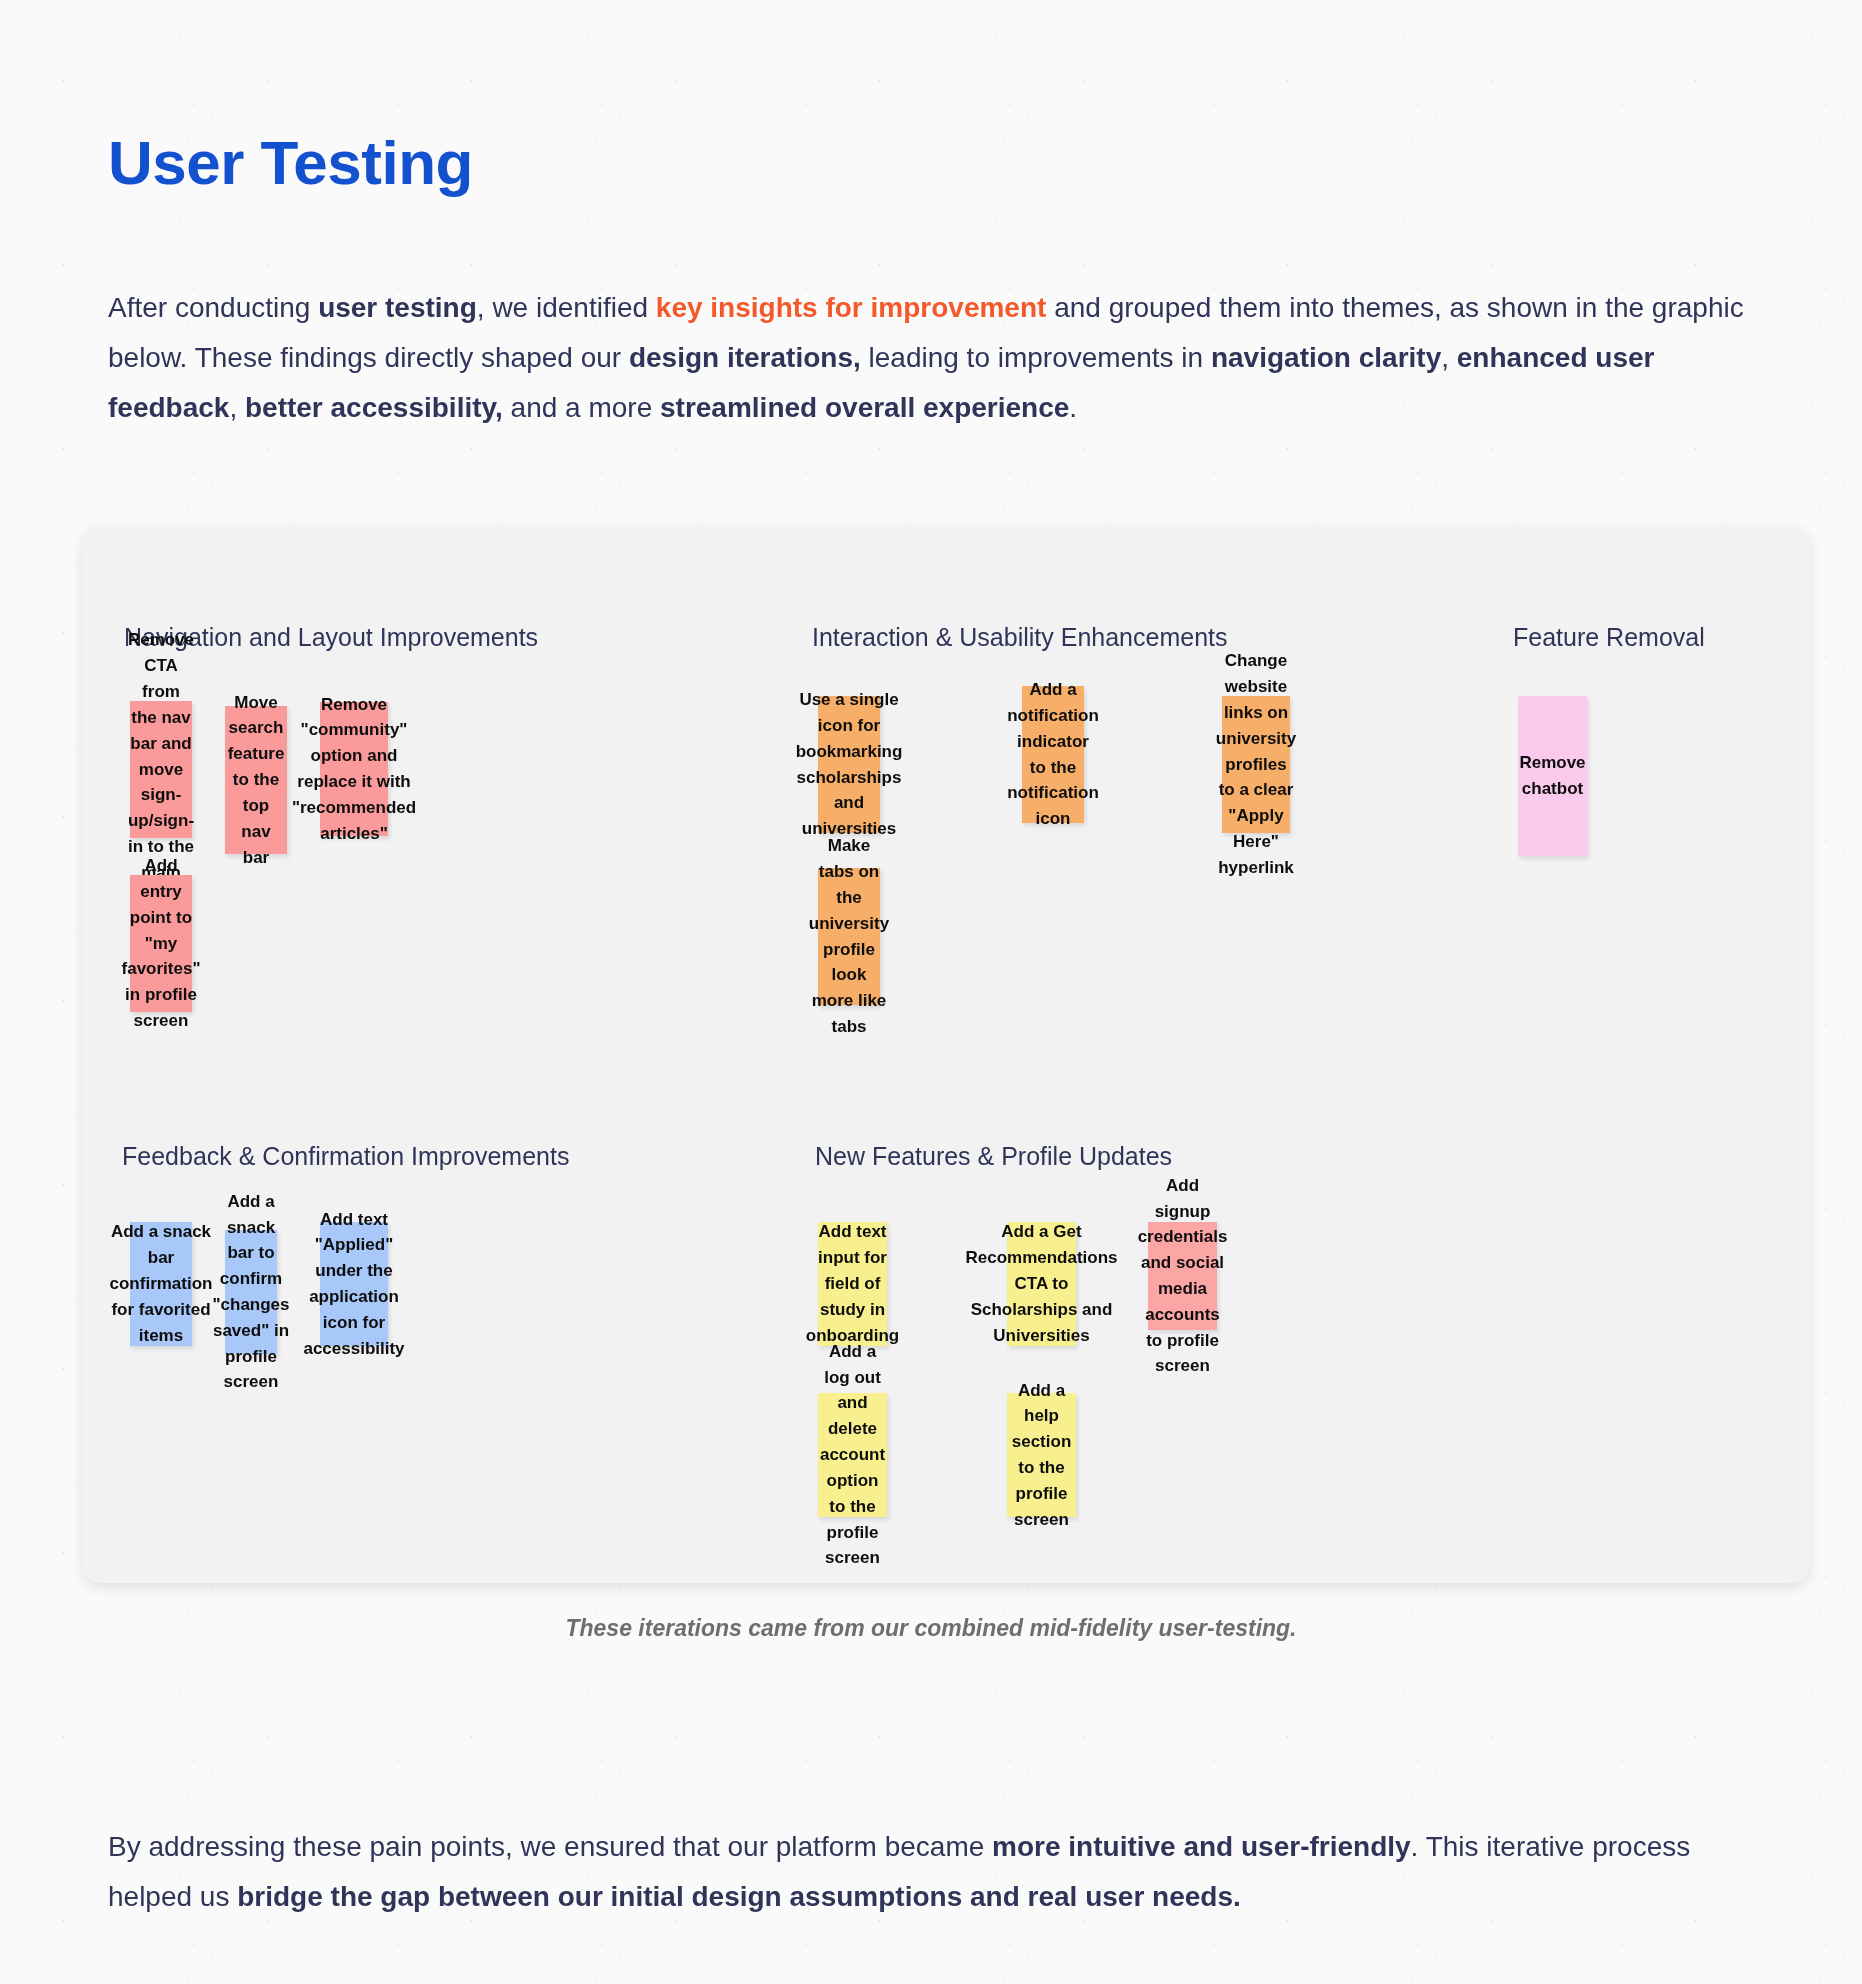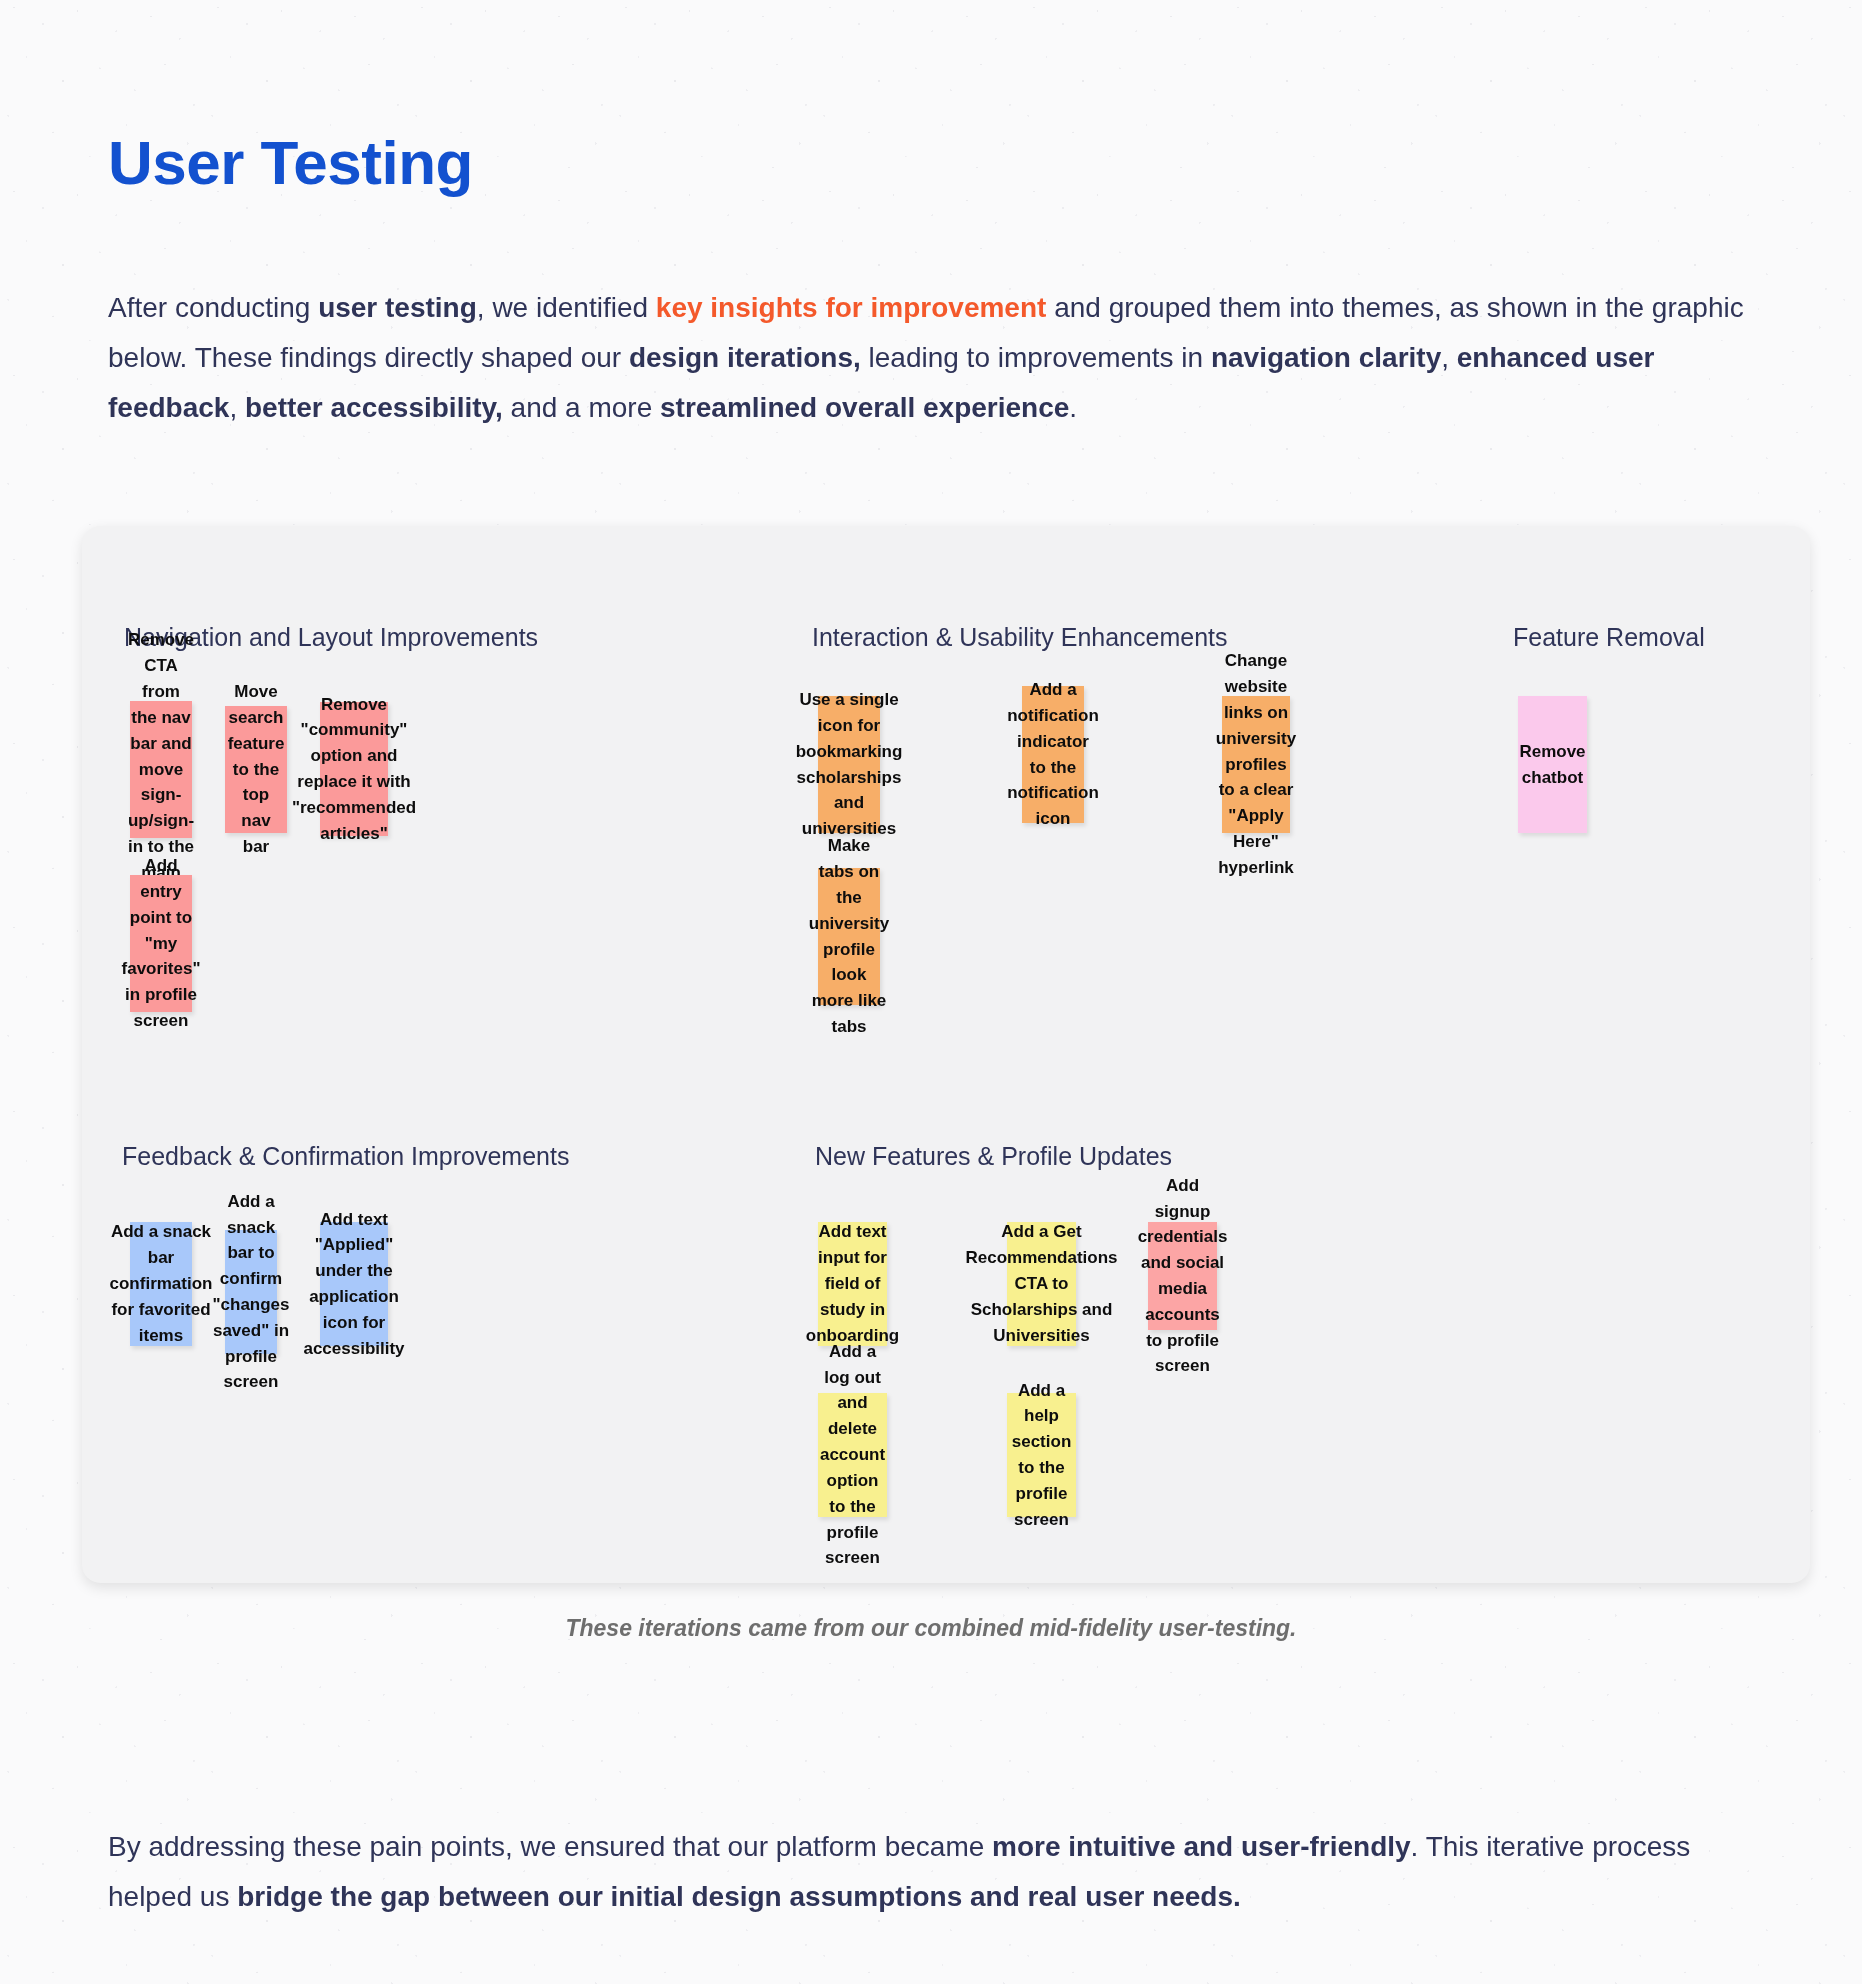--- a/index.html
+++ b/index.html
@@ -89,21 +89,21 @@
 <h1 class="page-title">User Testing</h1>
 
 <p class="intro-para"><span>After conducting </span><b>user testing</b><span>, we identified </span><span class="hl">key insights for improvement</span><span> and grouped them into themes, as shown in the graphic below. These findings directly shaped our </span><b>design iterations,</b><span> leading to improvements in </span><b>navigation clarity</b><span>, </span><b>enhanced user feedback</b><span>, </span><b>better accessibility,</b><span> and a more </span><b>streamlined overall experience</b><span>.</span></p>
 
 <div class="board">
 
   <div class="section-title" style="left:42px;top:97px;">Navigation and Layout Improvements</div>
   <div class="note" style="left:48px;top:175px;width:62px;height:137px;background:#fb9a9a;">
       <span>Remove CTA from the nav bar and move sign-up/sign-in to the main menu</span>
     </div>
-  <div class="note" style="left:143px;top:180px;width:62px;height:127px;background:#fb9a9a;">
+  <div class="note" style="left:143px;top:180px;width:62px;height:148px;background:#fb9a9a;">
       <span>Move search feature to the top nav bar</span>
     </div>
   <div class="note" style="left:238px;top:176px;width:68px;height:134px;background:#fb9a9a;">
       <span>Remove "community" option and replace it with "recommended articles"</span>
     </div>
   <div class="note" style="left:48px;top:349px;width:62px;height:137px;background:#fb9a9a;">
       <span>Add entry point to "my favorites" in profile screen</span>
     </div>
 
   <div class="section-title" style="left:730px;top:97px;">Interaction &amp; Usability Enhancements</div>
@@ -114,21 +114,21 @@
       <span>Add a notification indicator to the notification icon</span>
     </div>
   <div class="note" style="left:1140px;top:170px;width:68px;height:137px;background:#f7ae68;">
       <span>Change website links on university profiles to a clear "Apply Here" hyperlink</span>
     </div>
   <div class="note" style="left:736px;top:342px;width:62px;height:137px;background:#f7ae68;">
       <span>Make tabs on the university profile look more like tabs</span>
     </div>
 
   <div class="section-title" style="left:1431px;top:97px;">Feature Removal</div>
-  <div class="note" style="left:1436px;top:170px;width:69px;height:137px;background:#fbc9ec;">
+  <div class="note" style="left:1436px;top:170px;width:69px;height:160px;background:#fbc9ec;">
       <span>Remove chatbot</span>
     </div>
 
   <div class="section-title" style="left:40px;top:616px;">Feedback &amp; Confirmation Improvements</div>
   <div class="note" style="left:48px;top:696px;width:62px;height:124px;background:#a8c8fa;">
       <span>Add a snack bar confirmation for favorited items</span>
     </div>
   <div class="note" style="left:143px;top:704px;width:52px;height:124px;background:#a8c8fa;">
       <span>Add a snack bar to confirm "changes saved" in profile screen</span>
     </div>

